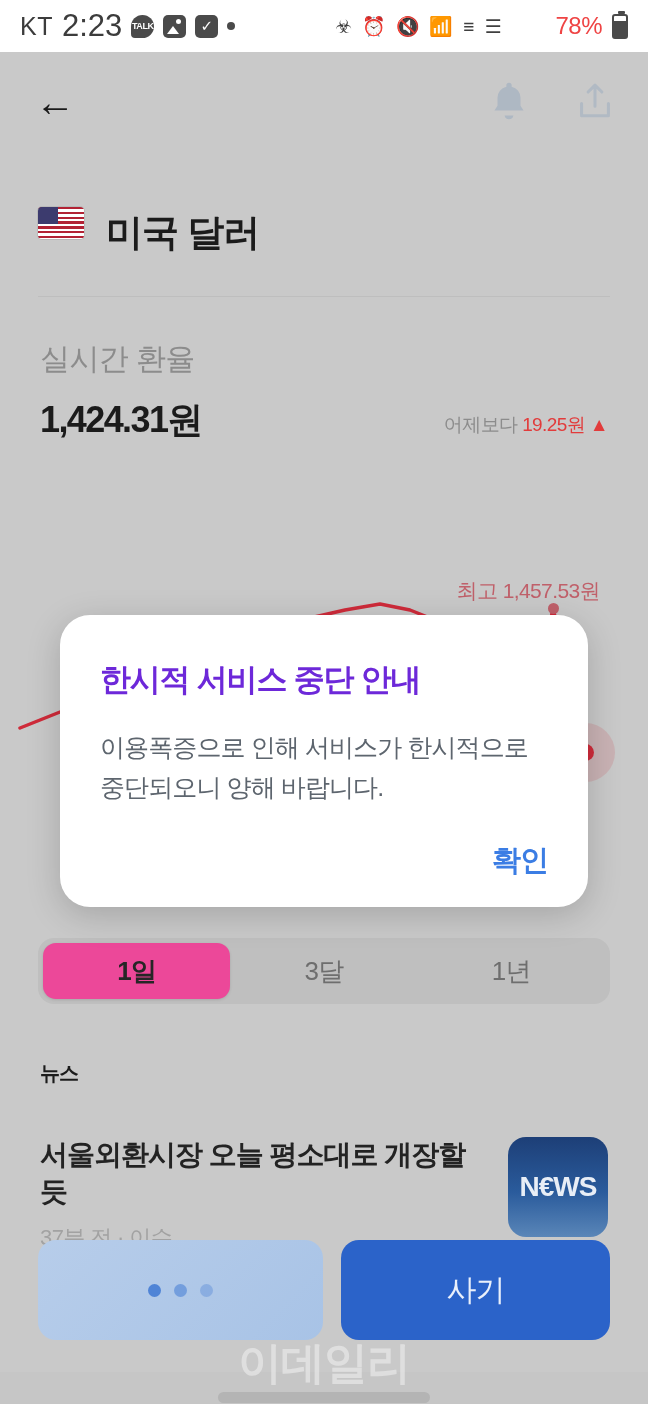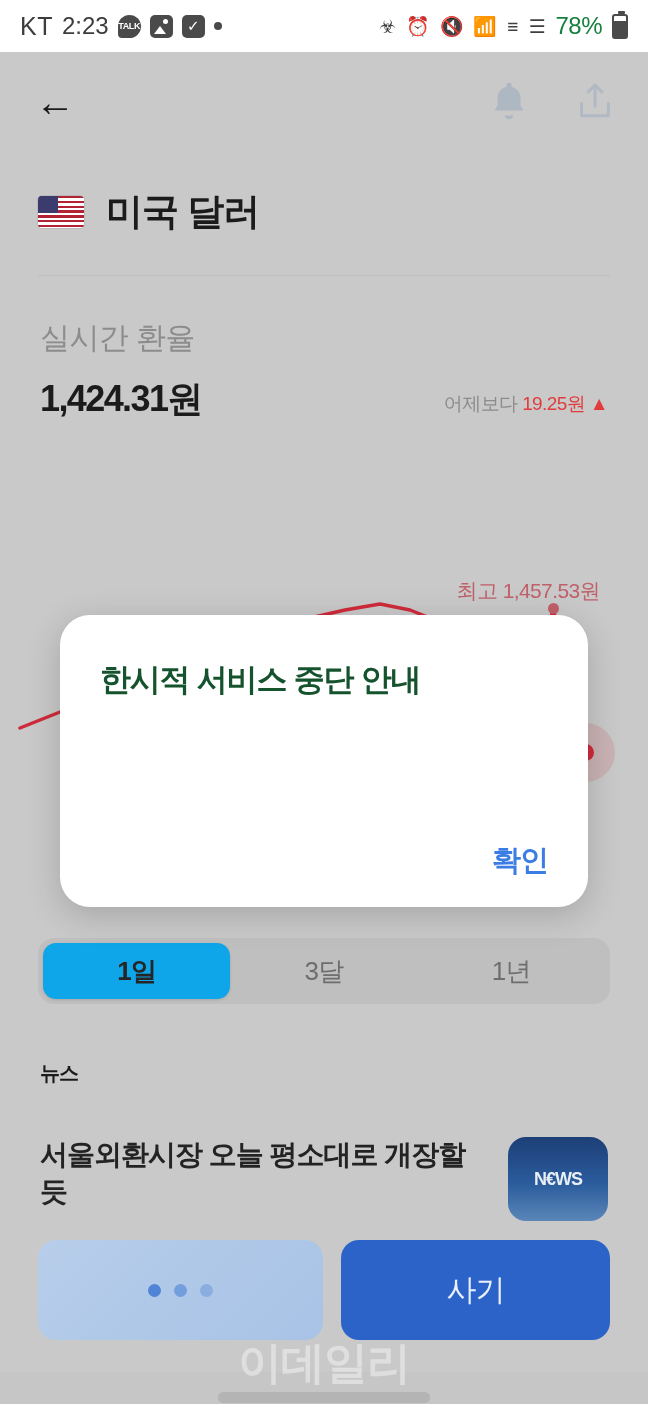--- a/index.html
+++ b/index.html
@@ -13,21 +13,21 @@
 
   
   .statusbar{
     position:absolute; top:0; left:0; width:648px; height:52px;
     background:#ffffff;
     display:flex; align-items:center; justify-content:space-between;
     padding:0 20px;
   }
   .sb-left{ display:flex; align-items:center; gap:9px; }
   .sb-carrier{ font-size:25px; color:#3c3c3c; letter-spacing:.5px; }
-  .sb-time{ font-size:24px; color:#3c3c3c; }
+  .sb-time{ font-size:31px; color:#3c3c3c; }
   .sb-ico{ width:23px;height:23px; display:inline-block; position:relative; }
   .ico-talk{
     background:#4a4a4a; border-radius:50% 50% 50% 4px;
     color:#fff; font-size:9px; font-weight:bold;
     display:flex;align-items:center;justify-content:center;
     letter-spacing:-.4px;
   }
   .ico-photo{ background:#4a4a4a; border-radius:5px; }
   .ico-photo::after{
     content:""; position:absolute; left:4px; bottom:4px;
@@ -38,21 +38,21 @@
     content:""; position:absolute; right:5px; top:4px;
     width:5px;height:5px;border-radius:50%;background:#fff;
   }
   .ico-check{
     background:#4a4a4a;border-radius:5px;color:#fff;font-size:15px;
     display:flex;align-items:center;justify-content:center;
   }
   .ico-dot{ width:8px;height:8px;border-radius:50%;background:#4a4a4a; align-self:center;}
   .sb-right{ display:flex; align-items:center; gap:10px; }
   .sb-right .g{ font-size:19px; color:#3f3f3f; line-height:1; }
-  .sb-batt-txt{ font-size:24px; color:#15803d; letter-spacing:-.5px;}
+  .sb-batt-txt{ font-size:24px; color:#ef4444; letter-spacing:-.5px;margin-left:44px;}
   .batt{
     width:16px;height:25px;border:2px solid #4a4a4a;border-radius:3px;
     position:relative; background:linear-gradient(to top,#4a4a4a 78%,#fff 78%);
   }
   .batt::after{content:"";position:absolute;top:-5px;left:4px;width:7px;height:3px;background:#4a4a4a;border-radius:1px;}
 
   
   .app{ position:absolute; top:52px; left:0; width:648px; height:1352px; background:#c9c9c9; }
 
   .topbar{ height:100px; display:flex; align-items:center; padding:0 30px; }
@@ -62,21 +62,21 @@
   .bell{ width:46px;height:46px; position:relative; opacity:.45; margin-right:40px;}
   .bell svg,.share svg{ display:block; }
   .share{ width:46px;height:46px; opacity:.4; }
 
   .title-row{ display:flex; align-items:center; gap:22px; padding:35px 38px 0 38px; }
   .flag{ width:46px;height:32px; border-radius:4px; overflow:hidden; position:relative; flex:none;
          box-shadow:0 0 0 1px rgba(0,0,0,.08); }
   .flag .stripes{ position:absolute; inset:0;
     background:repeating-linear-gradient(to bottom,#b22234 0,#b22234 2.4px,#fff 2.4px,#fff 4.8px); }
   .flag .canton{ position:absolute; left:0; top:0; width:20px; height:17px; background:#3c3b6e; }
-  .cur-name{ font-size:37px; font-weight:bold; color:#1b1b1b; letter-spacing:-1px; }
+  .cur-name{ font-size:37px; font-weight:bold; color:#1b1b1b; letter-spacing:-1px;margin-top:21px; }
 
   .divider{ margin:38px 38px 0 38px; height:1px; background:rgba(0,0,0,.055); }
 
   .rate-block{ padding:42px 40px 0 40px; }
   .rate-label{ font-size:30px; color:#8c8c8c; letter-spacing:-.6px; }
   .rate-line{ display:flex; align-items:flex-end; justify-content:space-between; margin-top:16px; }
   .rate-value{ font-size:36px; font-weight:bold; color:#1b1b1b; letter-spacing:-1.6px; }
   .rate-change{ font-size:19px; color:#8c8c8c; letter-spacing:-.6px; padding-bottom:7px; }
   .rate-change .up{ color:#e23b3b; }
 
@@ -100,37 +100,37 @@
 
   
   .range-tabs{
     position:absolute; left:38px; top:886px; width:572px; height:66px;
     background:#bfbfbf; border-radius:16px; display:flex; align-items:center; padding:5px;
   }
   .range-tab{
     flex:1; height:56px; display:flex; align-items:center; justify-content:center;
     font-size:26px; color:#6e6e6e; letter-spacing:-.7px; border-radius:13px;
   }
-  .range-tab.active{ background:#0ea5e9; color:#262626; font-weight:bold;
+  .range-tab.active{ background:#ec4899; color:#262626; font-weight:bold;
     box-shadow:0 1px 3px rgba(0,0,0,.12); }
 
   
   .news-head{ position:absolute; left:40px; top:1008px; font-size:20px; font-weight:bold;
     color:#1b1b1b; letter-spacing:-1px; }
   .news-item{ position:absolute; left:40px; top:1085px; width:568px; display:flex;
     justify-content:space-between; gap:20px; }
   .news-text{ flex:1; }
   .news-title{ font-size:28px; font-weight:bold; color:#232323; line-height:1.32;
     letter-spacing:-1px; }
   .news-meta{ margin-top:12px; font-size:22px; color:#a2a2a2; letter-spacing:-.6px; }
   .news-thumb{
-    width:100px;height:84px;border-radius:18px;flex:none;
+    width:100px;height:100px;border-radius:18px;flex:none;
     background:linear-gradient(to bottom,#1d3f77 0%,#2a5b9c 55%,#5a86b8 100%);
     display:flex;align-items:center;justify-content:center;
-    color:#e8eef6;font-size:18px;font-weight:bold;letter-spacing:-1px;
+    color:#e8eef6;font-size:28px;font-weight:bold;letter-spacing:-1px;
   }
 
   
   .bottom-actions{ position:absolute; left:38px; top:1188px; width:572px; height:116px;
     display:flex; gap:18px; }
   .btn-loading{
     width:285px;height:100px;border-radius:18px;
     background:linear-gradient(135deg,#b7cdea 0%,#a8c3e6 100%);
     display:flex;align-items:center;justify-content:center;gap:13px;
   }
@@ -153,21 +153,21 @@
   .nav-strip{ position:absolute; left:0; top:1320px; width:648px; height:84px; background:#c6c6c6; }
 
   
   .scrim{ position:absolute; inset:0; background:transparent; }
   .dialog{
     position:absolute; left:60px; top:563px; width:528px; height:292px;
     background:#fff; border-radius:30px;
     box-shadow:0 8px 34px rgba(0,0,0,.18);
     padding:44px 40px 0 40px;
   }
-  .dlg-title{ font-size:31px; font-weight:bold; color:#14532d; letter-spacing:-1.2px; }
+  .dlg-title{ font-size:31px; font-weight:bold; color:#6d28d9; letter-spacing:-1.2px; }
   .dlg-body{ margin-top:26px; font-size:25px; color:#5d656e; line-height:1.6; letter-spacing:-.9px; }
   .dlg-actions{ position:absolute; right:40px; bottom:26px; }
   .dlg-ok{ font-size:29px; font-weight:bold; color:#3b7de4; letter-spacing:-1px; }
 </style>
 </head>
 <body>
 
 <div class="statusbar">
   <div class="sb-left">
     <span class="sb-carrier">KT</span>
@@ -241,38 +241,43 @@
   <div class="range-tabs">
     <div class="range-tab active">1일</div>
     <div class="range-tab">3달</div>
     <div class="range-tab">1년</div>
   </div>
 
   <div class="news-head">뉴스</div>
   <div class="news-item">
     <div class="news-text">
       <div class="news-title">서울외환시장 오늘 평소대로 개장할 듯</div>
+      <div class="news-meta">37분 전 · 이슈</div>
     </div>
     <div class="news-thumb">N€WS</div>
   </div>
 
   <div class="bottom-actions">
     <div class="btn-loading">
       <span class="dot"></span>
       <span class="dot d2"></span>
       <span class="dot d3"></span>
     </div>
     <div class="btn-buy">사기</div>
   </div>
 
   <div class="nav-strip"></div>
   <div class="watermark">이데일리</div>
   <div class="home-indicator"></div>
 
   <div class="scrim"></div>
   <div class="dialog">
     <div class="dlg-title">한시적 서비스 중단 안내</div>
+    <div class="dlg-body">
+      <div>이용폭증으로 인해 서비스가 한시적으로</div>
+      <div>중단되오니 양해 바랍니다.</div>
+    </div>
     <div class="dlg-actions">
       <span class="dlg-ok">확인</span>
     </div>
   </div>
 
 </div>
 
 </body></html>

